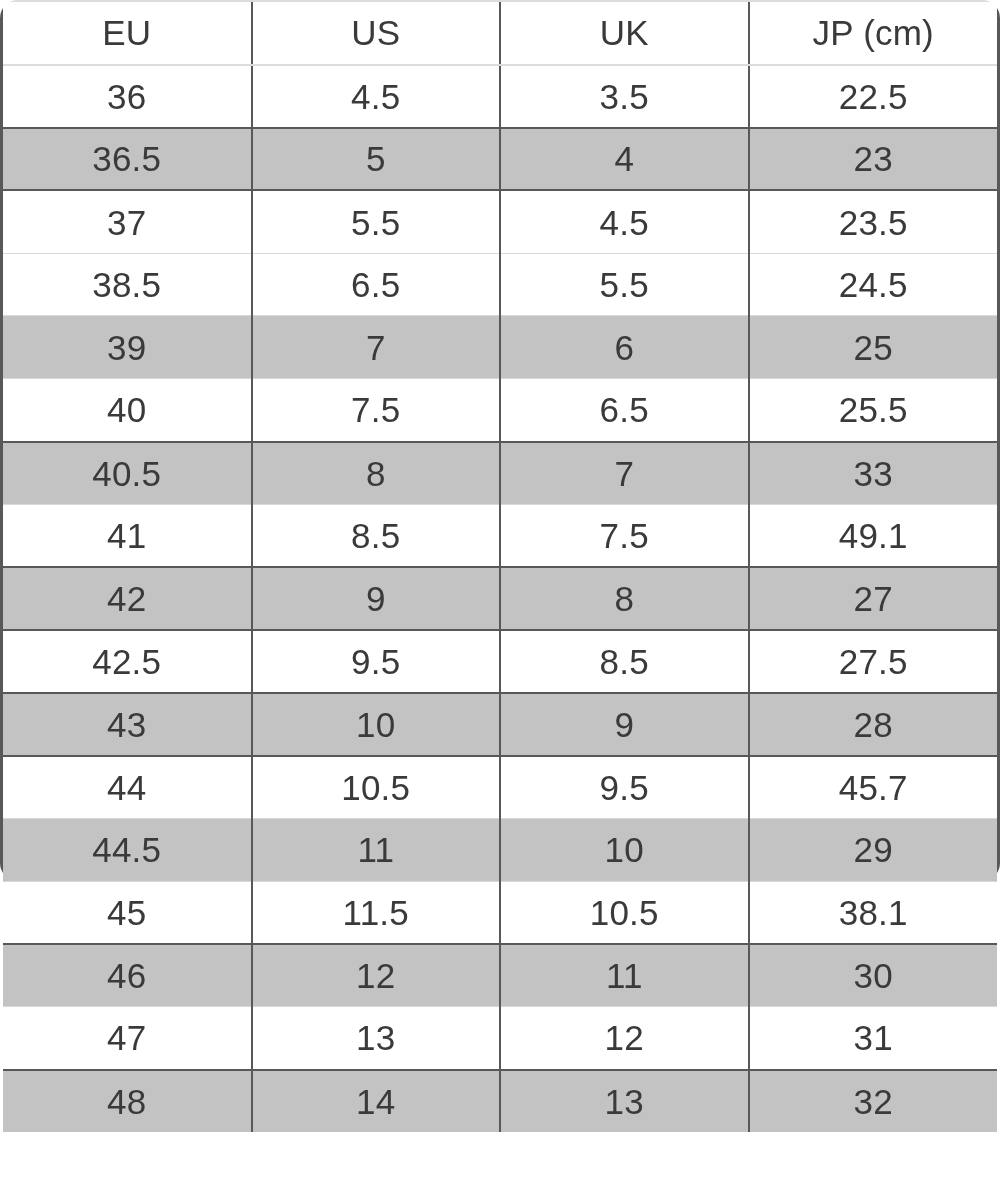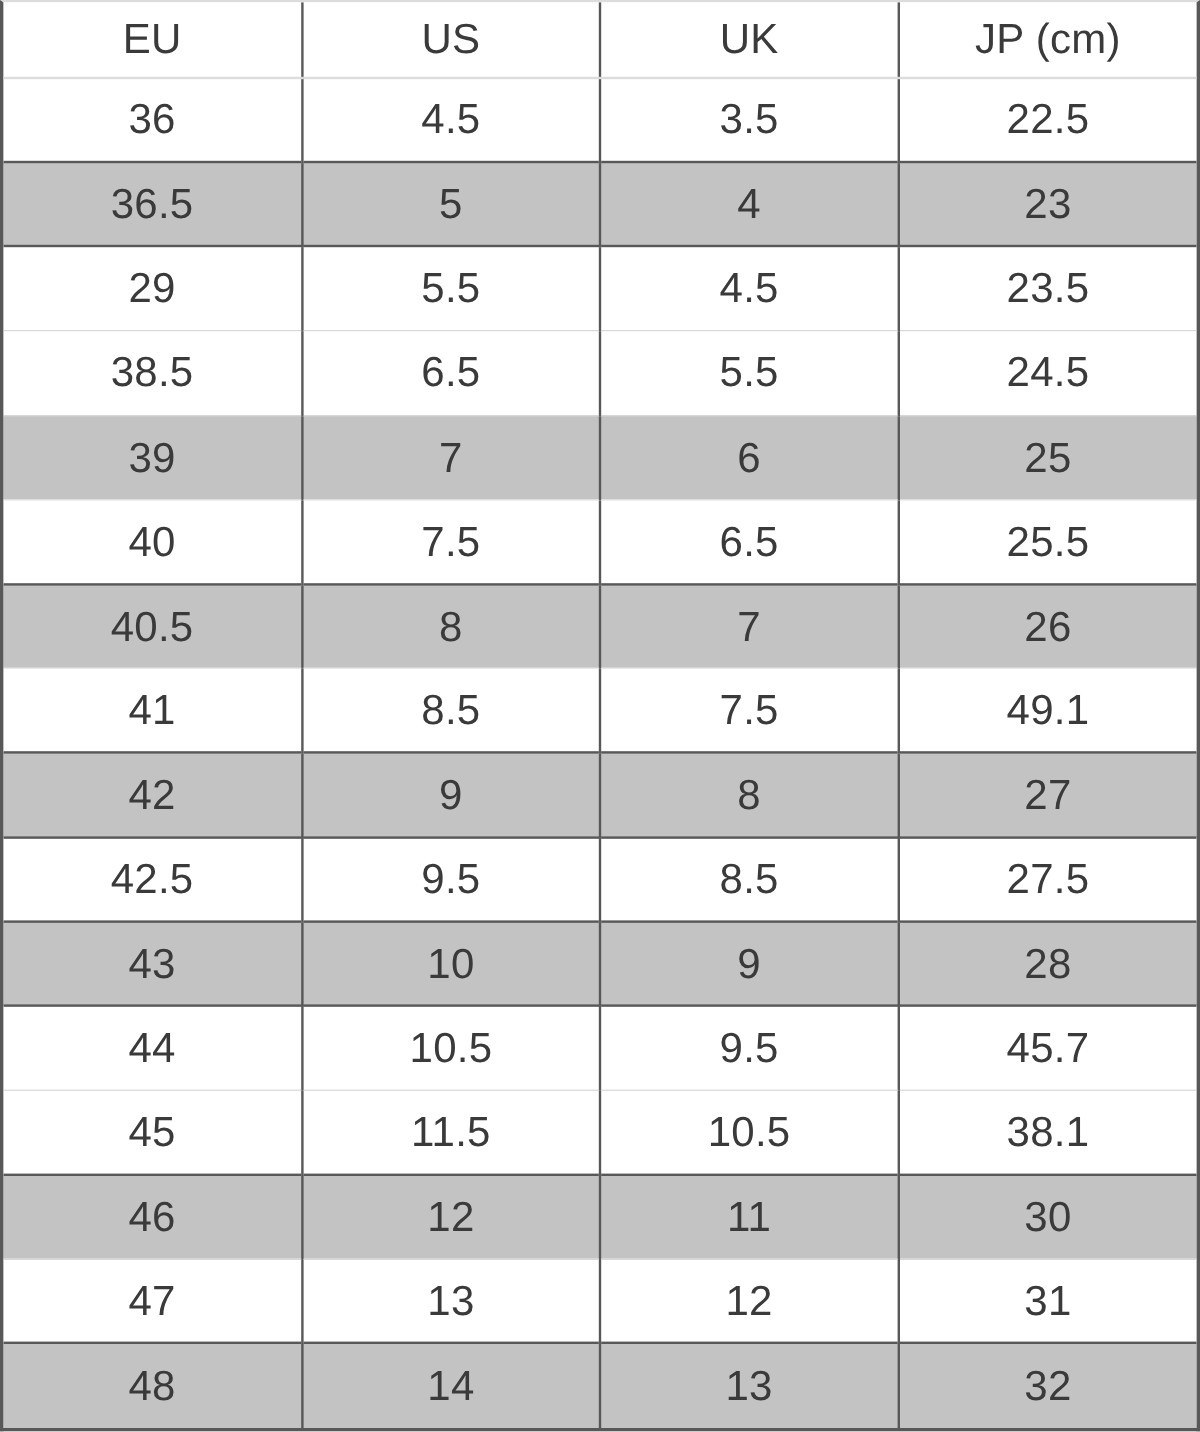--- a/index.html
+++ b/index.html
@@ -6,26 +6,27 @@
   html, body {
     width:1000px; height:1193px;
     background:#ffffff;
     font-family:"Liberation Sans", sans-serif;
     overflow:hidden;
   }
 
   #size-chart {
     position:relative;
     width:1000px;
-    height:1193px;
+    height:881px;
     background:#ffffff;
     border-left:3px solid #585858;
     border-right:3px solid #585858;
     border-top:2px solid #dcdcdc;
     border-bottom:3px solid #585858;
+    border-radius:18px;
   }
 
   table.size-table {
     width:100%;
     height:100%;
     border-collapse:collapse;
     table-layout:fixed;
   }
 
   table.size-table col { width:25%; }
@@ -88,21 +89,21 @@
           <td>3.5</td>
           <td>22.5</td>
         </tr>
         <tr class="row-gray edge-top edge-bottom">
           <td>36.5</td>
           <td>5</td>
           <td>4</td>
           <td>23</td>
         </tr>
         <tr class="row-white soft-top">
-          <td>29</td>
+          <td>37</td>
           <td>5.5</td>
           <td>4.5</td>
           <td>23.5</td>
         </tr>
         <tr class="row-white soft-top">
           <td>38.5</td>
           <td>6.5</td>
           <td>5.5</td>
           <td>24.5</td>
         </tr>
@@ -115,21 +116,21 @@
         <tr class="row-white soft-top">
           <td>40</td>
           <td>7.5</td>
           <td>6.5</td>
           <td>25.5</td>
         </tr>
         <tr class="row-gray edge-top">
           <td>40.5</td>
           <td>8</td>
           <td>7</td>
-          <td>26</td>
+          <td>33</td>
         </tr>
         <tr class="row-white soft-top">
           <td>41</td>
           <td>8.5</td>
           <td>7.5</td>
           <td>49.1</td>
         </tr>
         <tr class="row-gray edge-top edge-bottom">
           <td>42</td>
           <td>9</td>
@@ -147,20 +148,26 @@
           <td>10</td>
           <td>9</td>
           <td>28</td>
         </tr>
         <tr class="row-white soft-top">
           <td>44</td>
           <td>10.5</td>
           <td>9.5</td>
           <td>45.7</td>
         </tr>
+        <tr class="row-gray soft-top">
+          <td>44.5</td>
+          <td>11</td>
+          <td>10</td>
+          <td>29</td>
+        </tr>
         <tr class="row-white soft-top">
           <td>45</td>
           <td>11.5</td>
           <td>10.5</td>
           <td>38.1</td>
         </tr>
         <tr class="row-gray edge-top">
           <td>46</td>
           <td>12</td>
           <td>11</td>

